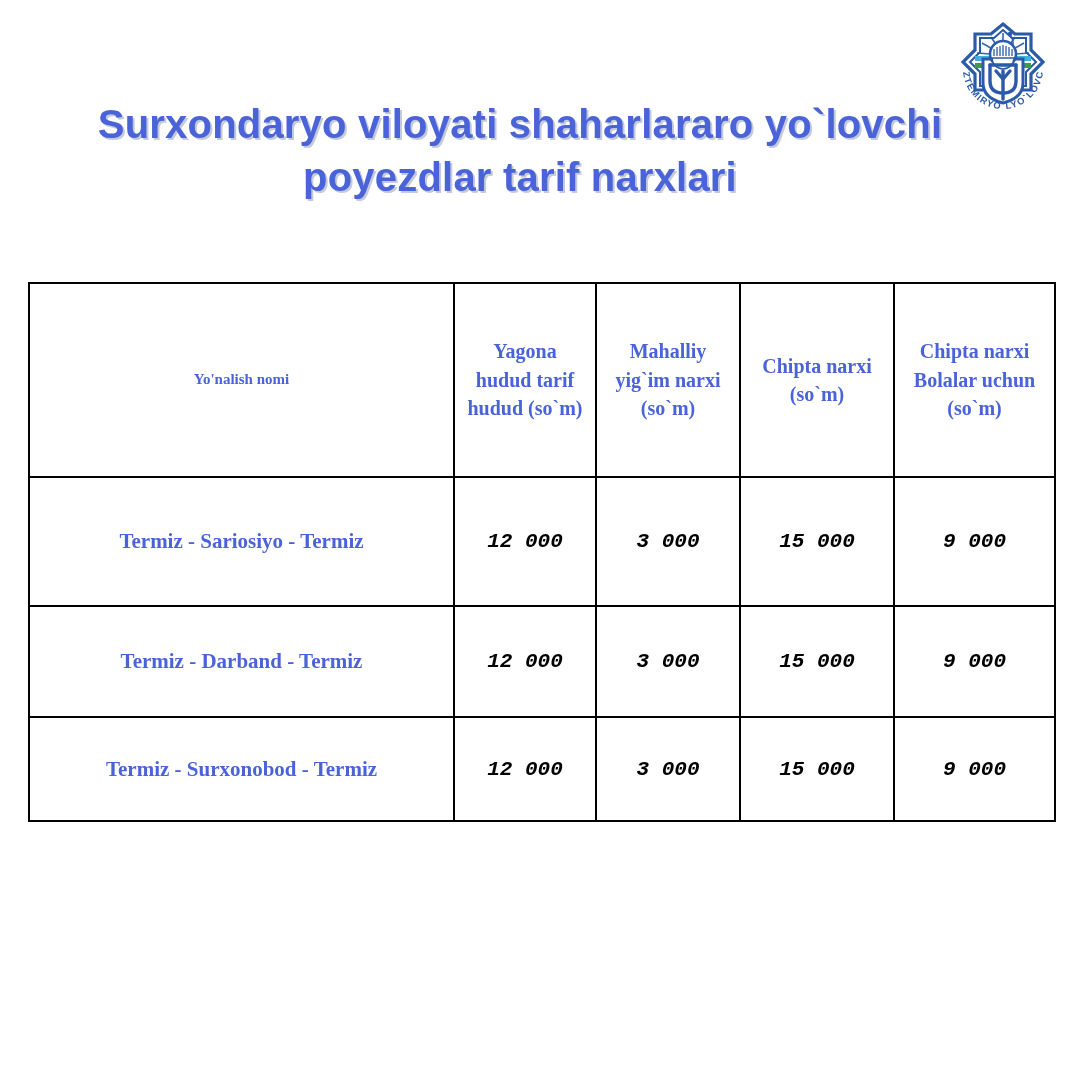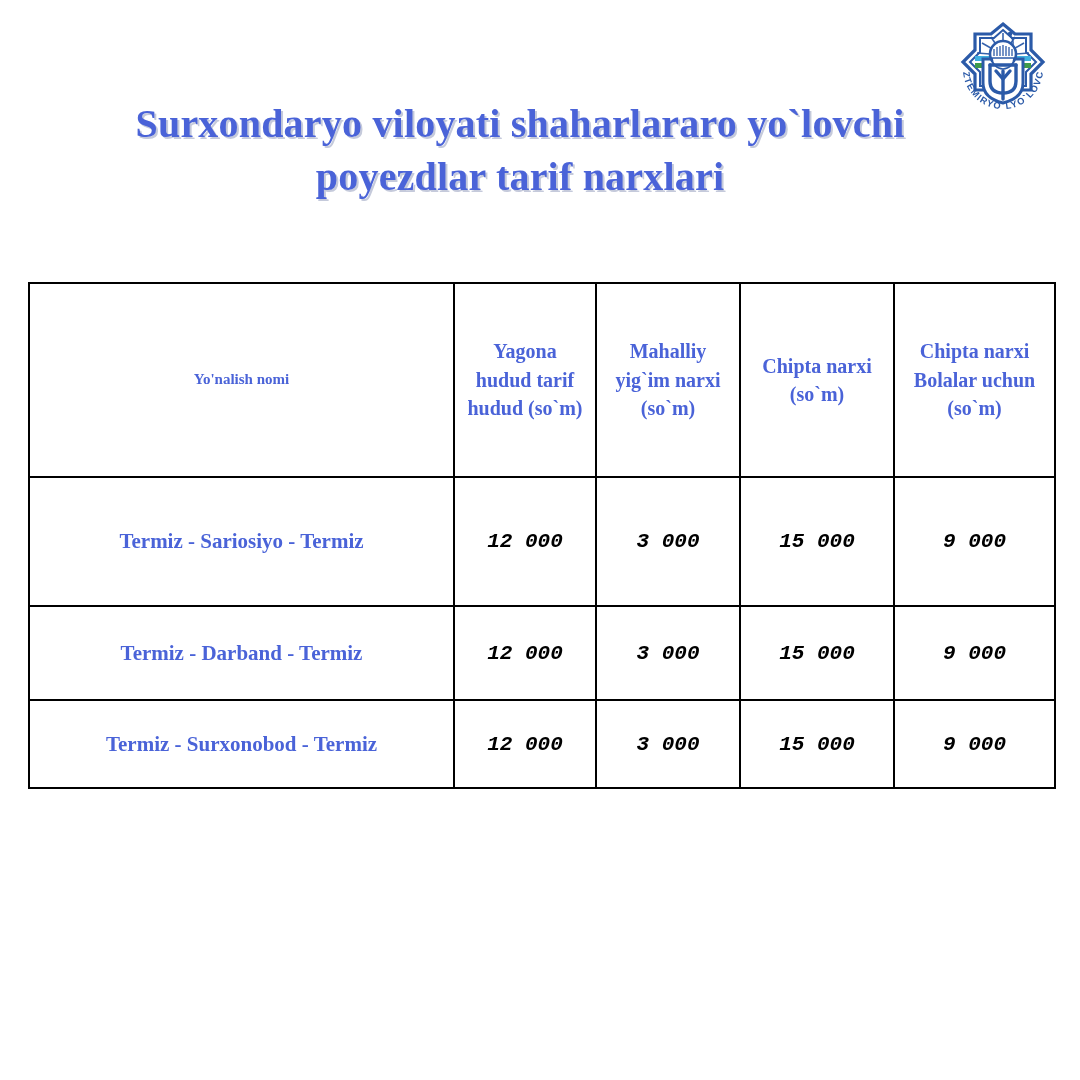--- a/index.html
+++ b/index.html
@@ -16,21 +16,21 @@
     position:absolute; top:8px; left:944px;
     width:118px; height:118px;
   }
   .logo-wrap svg { display:block; width:118px; height:118px; }
 
   
   .title {
     position:absolute; top:98px; left:90px;
     width:860px;
     text-align:center;
-    font-family:Liberation Serif, serif;
+    font-family:Liberation Sans, sans-serif;
     font-weight:bold;
     font-size:40px;
     line-height:1.32;
     color:#4a63d8;
     text-shadow: 2px 2px 0 rgba(150,158,190,0.55);
     letter-spacing:0.2px;
   }
   .title .l2 { display:block; }
 
   
@@ -60,22 +60,22 @@
     color:#4a63d8;
     font-weight:bold;
     font-family:"Liberation Serif","DejaVu Serif",serif;
     line-height:1.42;
   }
   th.h-route  { font-size:15px; }
   th.h-col    { font-size:20px; }
 
   tbody tr { height:110px; }
   tbody tr.r0 { height:129px; }
-  tbody tr.r1 { height:94px; }
-  tbody tr.r2 { height:88px; }
+  tbody tr.r1 { height:111px; }
+  tbody tr.r2 { height:104px; }
 
   td.route {
     color:#4a63d8;
     font-weight:bold;
     font-size:21px;
     font-family:"Liberation Serif","DejaVu Serif",serif;
   }
   td.num {
     color:#000000;
     font-weight:bold;

